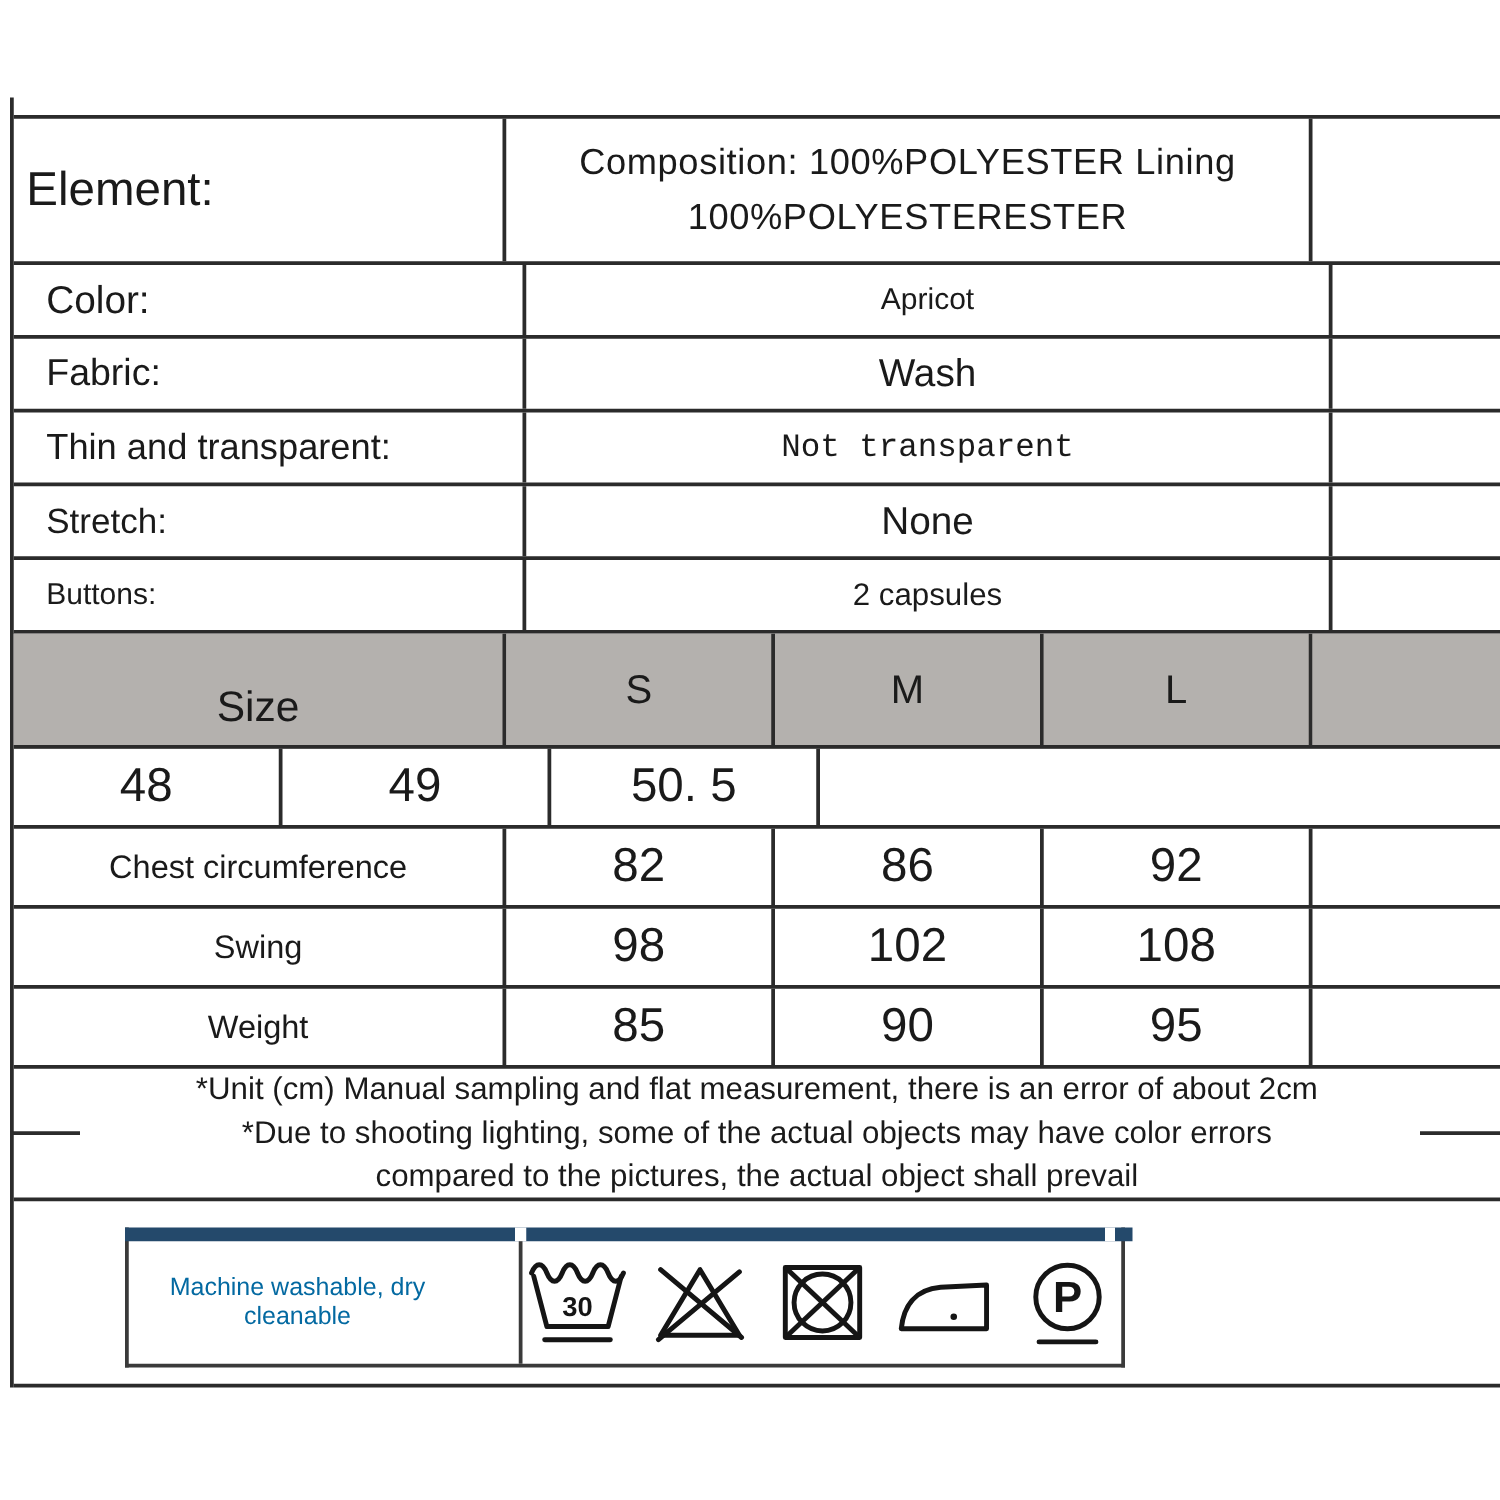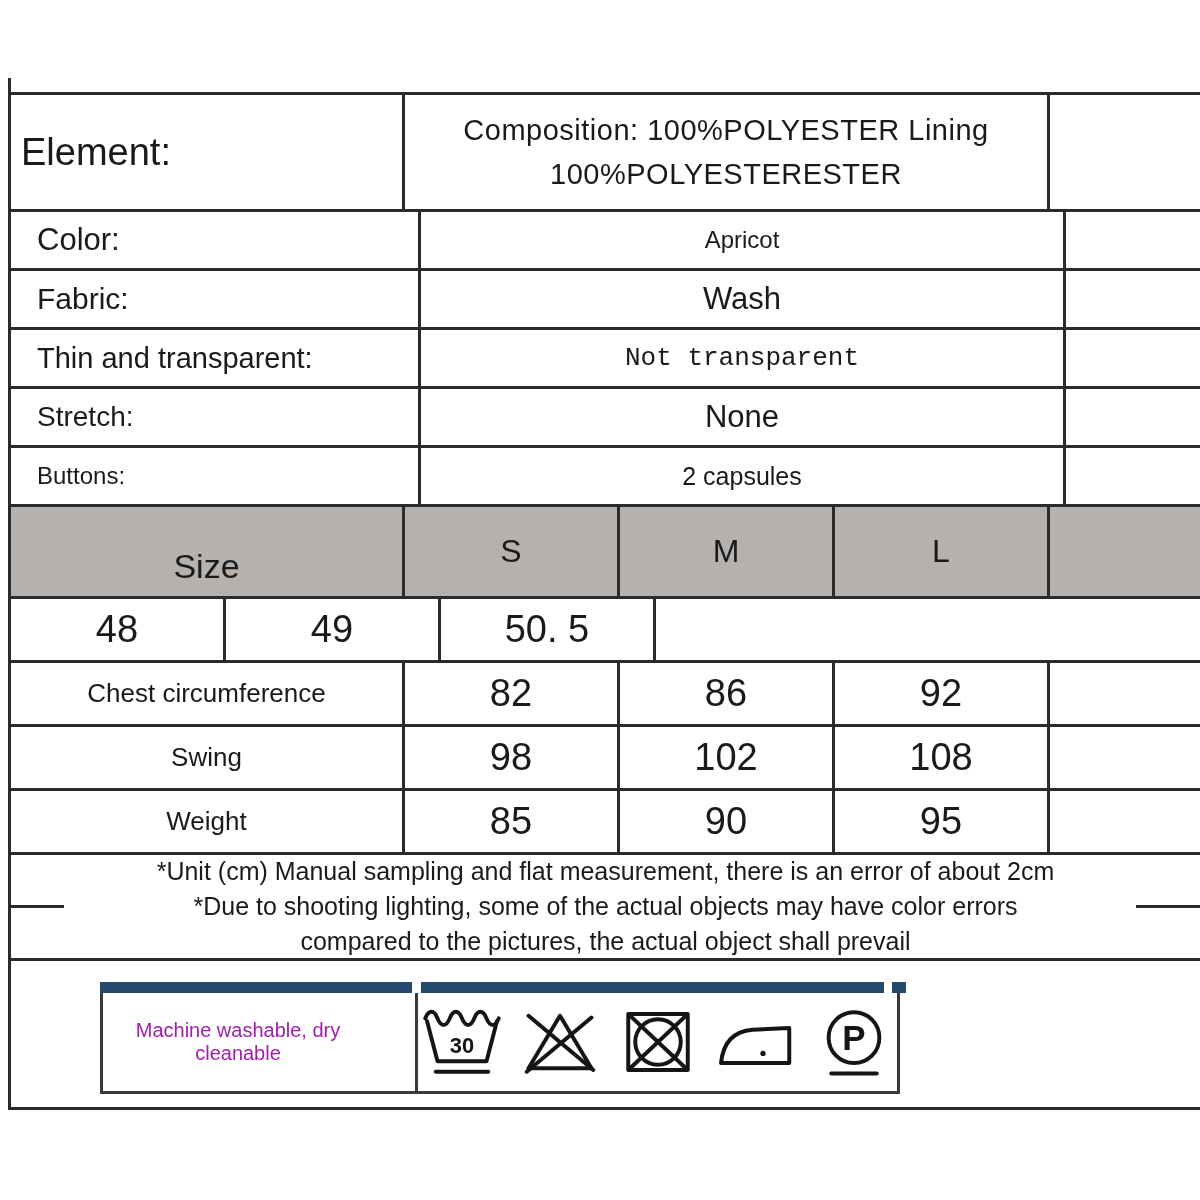--- a/index.html
+++ b/index.html
@@ -56,21 +56,21 @@
   .stub-left{left:8px;top:905px;width:56px;}
   .stub-right{left:1136px;top:905px;width:64px;}
   
   .care{position:absolute;left:11px;top:975px;width:1189px;height:132px;border-bottom:3px solid #2b2b2b;box-sizing:content-box;}
   .care-box{position:absolute;left:89px;top:7px;width:800px;height:112px;border:3px solid #3a3a3a;border-top:none;box-sizing:border-box;}
   .care-bar{position:absolute;left:-3px;top:0;width:806px;height:11px;background:#24496b;}
   .bar-gap1{position:absolute;left:312px;top:0;width:9px;height:11px;background:#ffffff;}
   .bar-gap2{position:absolute;left:784px;top:0;width:8px;height:11px;background:#ffffff;}
   .care-divider{position:absolute;left:312px;top:11px;bottom:0;width:3px;background:#3a3a3a;}
   .care-text{position:absolute;left:0;top:11px;width:270px;height:98px;display:flex;align-items:center;justify-content:center;
-    color:#a21caf;font-size:20px;text-align:center;}
+    color:#0369a1;font-size:20px;text-align:center;}
   .care-icons{position:absolute;left:315px;top:11px;right:0;height:98px;display:flex;align-items:center;justify-content:center;gap:14px;}
   .care-icons svg{display:block;}
 </style>
 </head>
 <body>
 
 <div class="sheet">
 
   <div class="left-border"></div>
 

